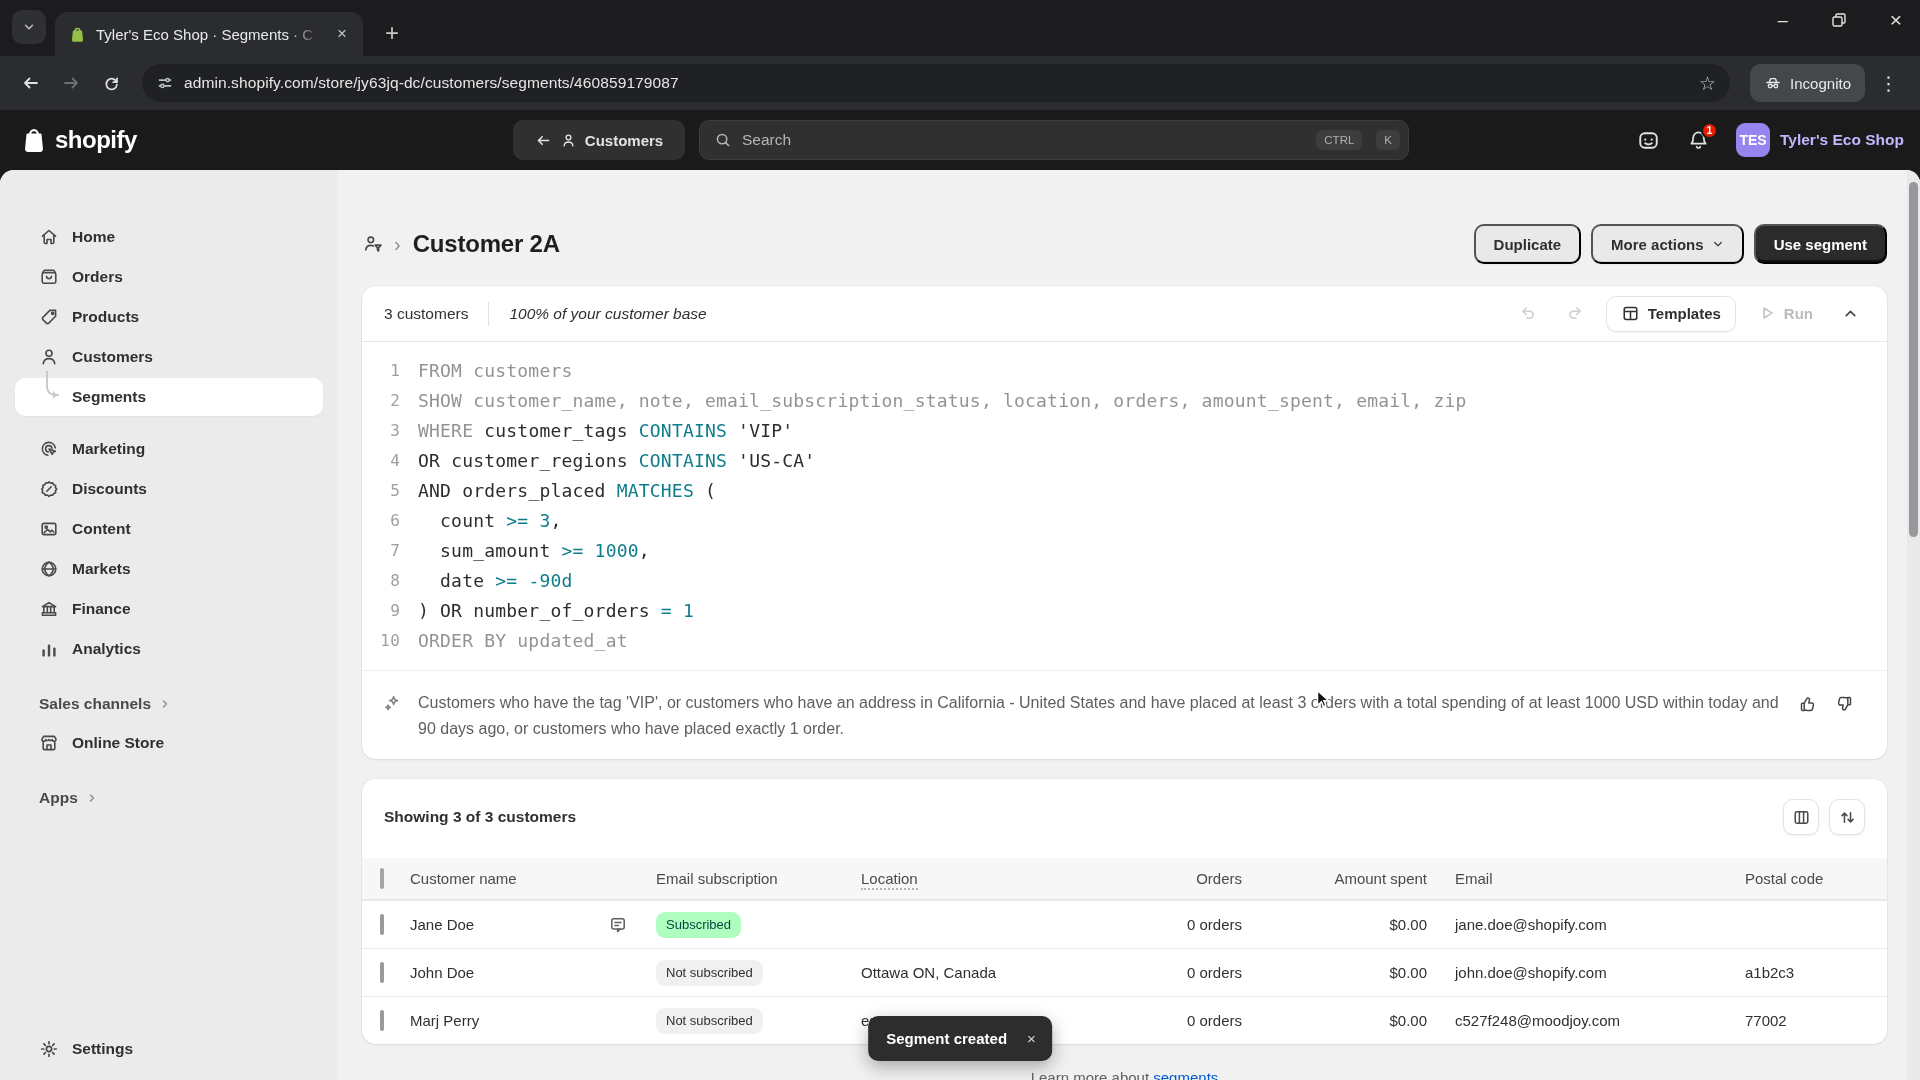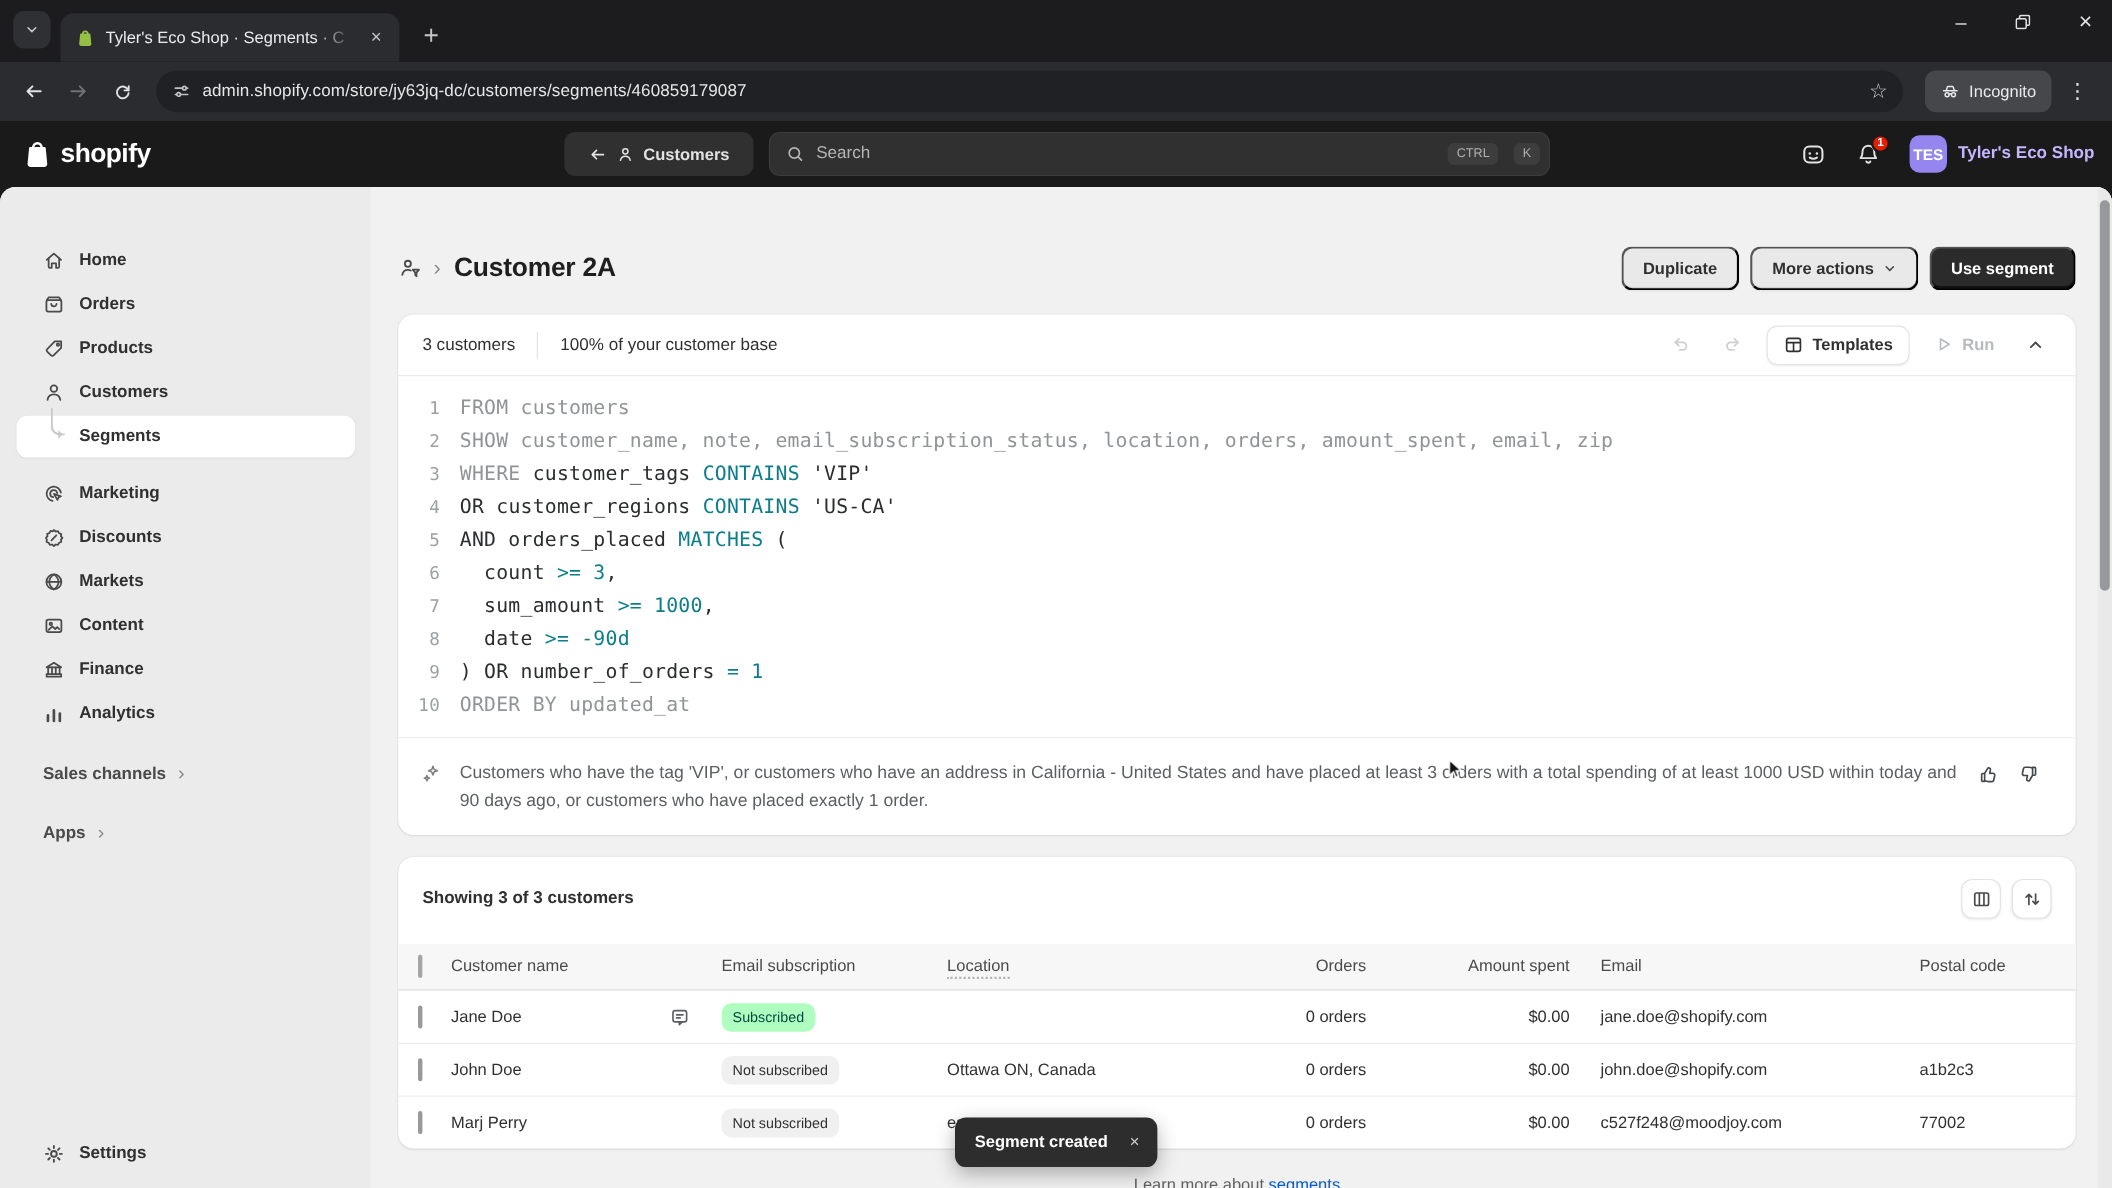--- a/index.html
+++ b/index.html
@@ -83,21 +83,21 @@
     font-size:15px; font-weight:bold; color:#303030; background:#e9e9e9; box-shadow:inset 0 -1px 0 rgba(0,0,0,.10), 0 1px 1px rgba(0,0,0,.04); cursor:default; }
   .btn.primary { background:#2b2b2b; color:#fff; box-shadow:inset 0 -2px 0 rgba(0,0,0,.6); }
   .btn .chev { width:12px; height:12px; color:#4a4a4a; }
 
   .card { background:#fff; border-radius:14px; box-shadow:0 1px 2px rgba(31,33,36,.08), 0 0 0 1px rgba(0,0,0,.03); }
   .card.editor { margin-top:20px; }
 
   .ed-toolbar { height:56px; display:flex; align-items:center; padding:0 22px; border-bottom:1px solid #e7e7e7; }
   .ed-count { font-size:15.5px; color:#303030; }
   .vdiv { width:1px; height:24px; background:#e0e0e0; margin:0 20px; }
-  .ed-percent { font-size:15.5px; color:#303030; }
+  .ed-percent { font-size:15.5px; color:#303030;font-style:italic; }
   .ed-tools { margin-left:auto; display:flex; align-items:center; gap:16px; }
   .icon-btn { width:30px; height:30px; display:flex; align-items:center; justify-content:center; color:#4a4a4a; }
   .icon-btn.disabled { color:#cfcfcf; }
   .tpl-btn { height:36px; border:1px solid #e3e3e3; border-radius:10px; background:#fff; display:flex; align-items:center;
     gap:8px; padding:0 14px; font-size:15px; font-weight:bold; color:#303030; box-shadow:0 1px 1px rgba(0,0,0,.04); }
   .run-btn { display:flex; align-items:center; gap:7px; font-size:15px; font-weight:bold; color:#b8bbbd; padding:0 6px; }
   .tpl-btn .i, .run-btn .i { width:19px; height:19px; }
 
   .code-area { padding:14px 0 14px 0; font-family:"DejaVu Sans Mono", monospace; font-size:18px; letter-spacing:.2px; }
   .code-line { display:flex; line-height:30px; white-space:pre; }
@@ -338,35 +338,35 @@
             <svg width="20" height="20" viewBox="0 0 20 20" fill="none" stroke="currentColor" stroke-width="1.6" stroke-linecap="round" stroke-linejoin="round">
               <path d="M10 2.8l1.6 1.4 2.1-.3 1 1.9 2 .7-.3 2.1 1.4 1.4-1.4 1.6.3 2.1-2 .7-1 1.9-2.1-.3-1.6 1.4-1.6-1.4-2.1.3-1-1.9-2-.7.3-2.1L2.8 10l1.4-1.6-.3-2.1 2-.7 1-1.9 2.1.3z"></path>
               <path d="m7.8 12.2 4.4-4.4"></path>
             </svg>
           </span>
           <span>Discounts</span>
         </div>
         <div class="nav-item">
           <span class="nicon">
             <svg width="20" height="20" viewBox="0 0 20 20" fill="none" stroke="currentColor" stroke-width="1.6" stroke-linecap="round" stroke-linejoin="round">
-              <circle cx="10" cy="10" r="6.8"></circle>
-              <path d="M10 3.2c-5.6 4.2-5.6 9.4 0 13.6M10 3.2c5.6 4.2 5.6 9.4 0 13.6M3.4 10h13.2"></path>
-            </svg>
-          </span>
-          <span>Markets</span>
-        </div>
-        <div class="nav-item">
-          <span class="nicon">
-            <svg width="20" height="20" viewBox="0 0 20 20" fill="none" stroke="currentColor" stroke-width="1.6" stroke-linecap="round" stroke-linejoin="round">
               <rect x="3.2" y="4.4" width="13.6" height="11.2" rx="1.8"></rect>
               <circle cx="7.2" cy="8.2" r="1.1"></circle>
               <path d="m5.2 13.6 3.4-3.2 2.6 2.4 1.8-1.6 1.8 1.8"></path>
             </svg>
           </span>
           <span>Content</span>
+        </div>
+        <div class="nav-item">
+          <span class="nicon">
+            <svg width="20" height="20" viewBox="0 0 20 20" fill="none" stroke="currentColor" stroke-width="1.6" stroke-linecap="round" stroke-linejoin="round">
+              <circle cx="10" cy="10" r="6.8"></circle>
+              <path d="M10 3.2c-5.6 4.2-5.6 9.4 0 13.6M10 3.2c5.6 4.2 5.6 9.4 0 13.6M3.4 10h13.2"></path>
+            </svg>
+          </span>
+          <span>Markets</span>
         </div>
         <div class="nav-item">
           <span class="nicon">
             <svg width="20" height="20" viewBox="0 0 20 20" fill="none" stroke="currentColor" stroke-width="1.6" stroke-linecap="round" stroke-linejoin="round">
               <path d="M3.4 7.6 10 3.6l6.6 4z"></path>
               <path d="M4.8 7.6v6M8.3 7.6v6M11.7 7.6v6M15.2 7.6v6"></path>
               <path d="M3.4 13.8h13.2v2.4H3.4z"></path>
             </svg>
           </span>
           <span>Finance</span>
@@ -381,20 +381,30 @@
           </span>
           <span>Analytics</span>
         </div>
         <div class="nav-section gap">
           <span>Sales channels</span>
           <span class="chev">
             <svg width="12" height="12" viewBox="0 0 20 20" fill="none" stroke="currentColor" stroke-width="2.2" stroke-linecap="round" stroke-linejoin="round">
               <path d="m7.5 5 5 5-5 5"></path>
             </svg>
           </span>
+        </div>
+        <div class="nav-item">
+          <span class="nicon">
+            <svg width="20" height="20" viewBox="0 0 20 20" fill="none" stroke="currentColor" stroke-width="1.6" stroke-linecap="round" stroke-linejoin="round">
+              <path d="M4.2 9v6.4a1.2 1.2 0 0 0 1.2 1.2h9.2a1.2 1.2 0 0 0 1.2-1.2V9"></path>
+              <path d="M3 6.2 4.6 3.4h10.8L17 6.2a1.9 1.9 0 0 1-3.8.3 1.75 1.75 0 0 1-3.2 0 1.75 1.75 0 0 1-3.2 0A1.9 1.9 0 0 1 3 6.2z"></path>
+              <path d="M8 16.4V12h4v4.4"></path>
+            </svg>
+          </span>
+          <span>Online Store</span>
         </div>
         <div class="nav-section gap">
           <span>Apps</span>
           <span class="chev">
             <svg width="12" height="12" viewBox="0 0 20 20" fill="none" stroke="currentColor" stroke-width="2.2" stroke-linecap="round" stroke-linejoin="round">
               <path d="m7.5 5 5 5-5 5"></path>
             </svg>
           </span>
         </div>
       </nav>

